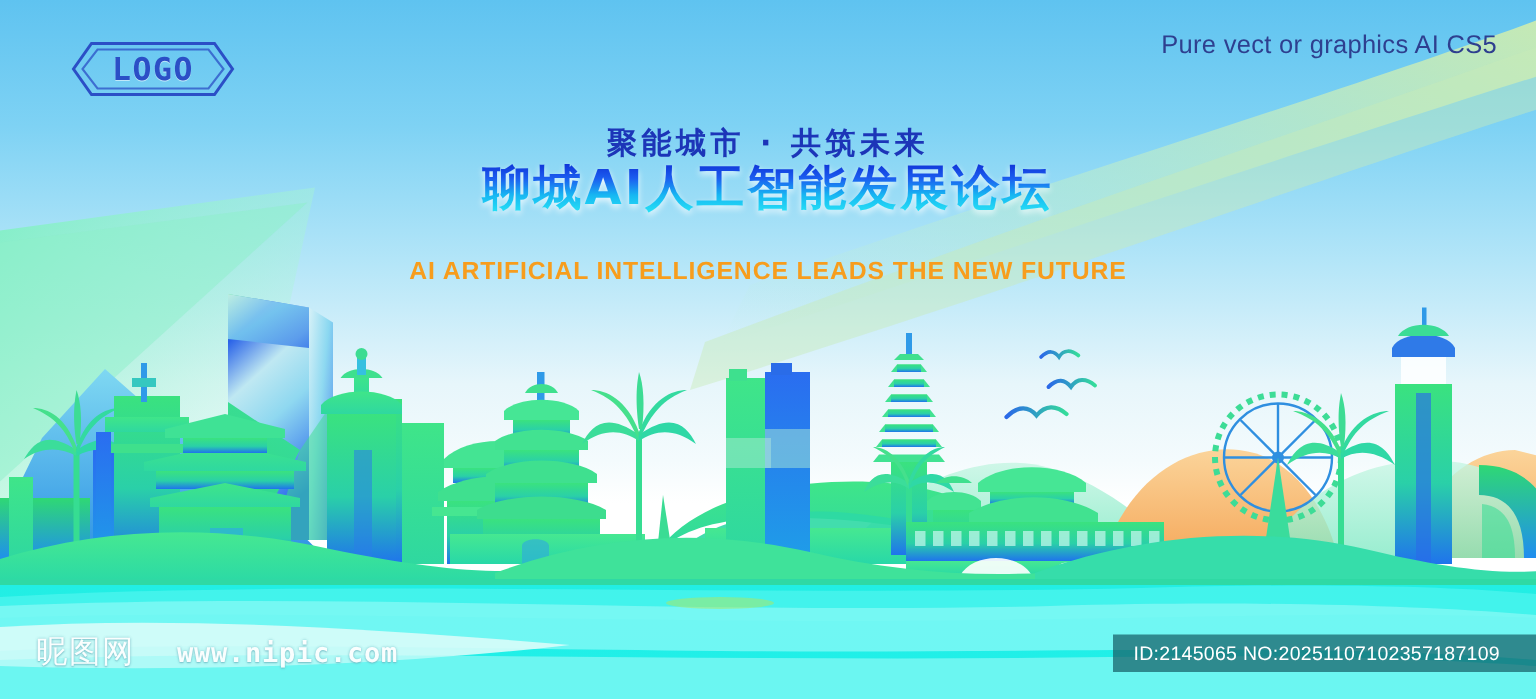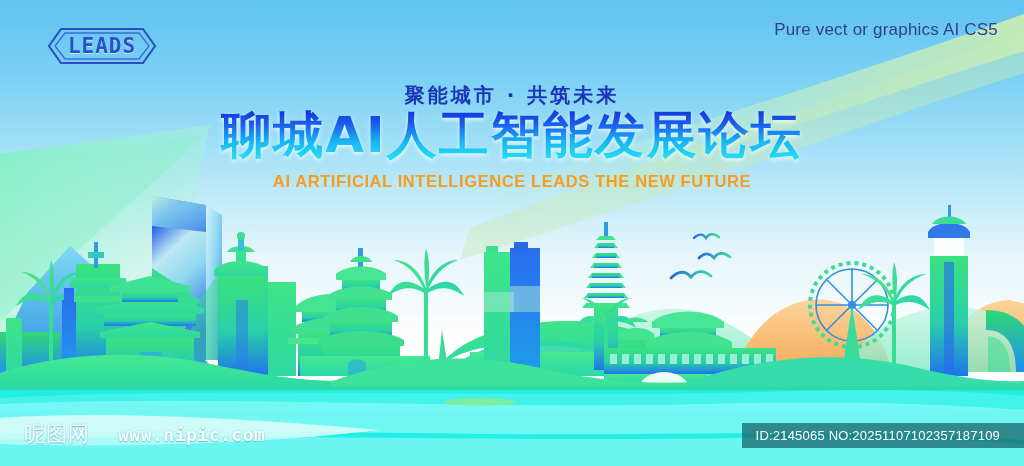--- a/index.html
+++ b/index.html
@@ -30,21 +30,21 @@
   }
 
   
   #subtitle-cn{
     position:absolute;left:0;right:0;top:82px;text-align:center;
     font-size:20px;font-weight:bold;color:#1c35b8;letter-spacing:3px;
     font-family:"DejaVu Sans","Liberation Sans",sans-serif;
   }
   #main-title{
     position:absolute;left:0;right:0;top:109px;text-align:center;
-    font-size:50px;font-weight:bold;letter-spacing:2px;line-height:1.05;
+    font-size:32px;font-weight:bold;letter-spacing:2px;line-height:1.05;
     font-family:"DejaVu Sans","Liberation Sans",sans-serif;
     background-image:linear-gradient(to bottom,#1033d8 0%,#1b5ff0 30%,#17b7f2 62%,#28e6f6 100%);
     -webkit-background-clip:text;background-clip:text;color:transparent;
     -webkit-text-fill-color:transparent;
     filter:drop-shadow(0 2px 2px rgba(255,255,255,.8));
   }
   #subtitle-en{
     position:absolute;left:0;right:0;top:172px;text-align:center;
     font-size:16.5px;font-weight:bold;color:#f79d1d;letter-spacing:.6px;
   }
@@ -400,21 +400,21 @@
     <path d="M0,418 C120,410 260,420 380,430 C260,444 120,448 0,444 Z" fill="#d8fcfa" opacity=".9"></path>
     <path d="M0,440 C200,432 480,442 740,438 C880,436 970,440 1024,444 L1024,466 L0,466 Z" fill="#9efaf6" opacity=".6"></path>
     <ellipse cx="480" cy="402" rx="36" ry="4" fill="#a8e86a" opacity=".55"></ellipse>
   </svg>
 
   <div id="logo-badge">
     <svg class="hex" viewBox="0 0 110 38" preserveAspectRatio="none">
       <path d="M14,2 L96,2 L108,19 L96,36 L14,36 L2,19 Z" fill="none" stroke="#2b4fc6" stroke-width="2"></path>
       <path d="M18,6 L92,6 L102,19 L92,32 L18,32 L8,19 Z" fill="none" stroke="#2b4fc6" stroke-width="1.4" opacity=".75"></path>
     </svg>
-    <div id="logo-text">LEADS</div>
+    <div id="logo-text">LOGO</div>
   </div>
 
   <div id="vect-note">Pure vect or graphics AI CS5</div>
 
   <div id="subtitle-cn">聚能城市 · 共筑未来</div>
   <div id="main-title">聊城AI人工智能发展论坛</div>
   <div id="subtitle-en">AI ARTIFICIAL INTELLIGENCE LEADS THE NEW FUTURE</div>
 
   <div id="nipic-wm">
     <span id="nipic-cn">昵图网</span>

